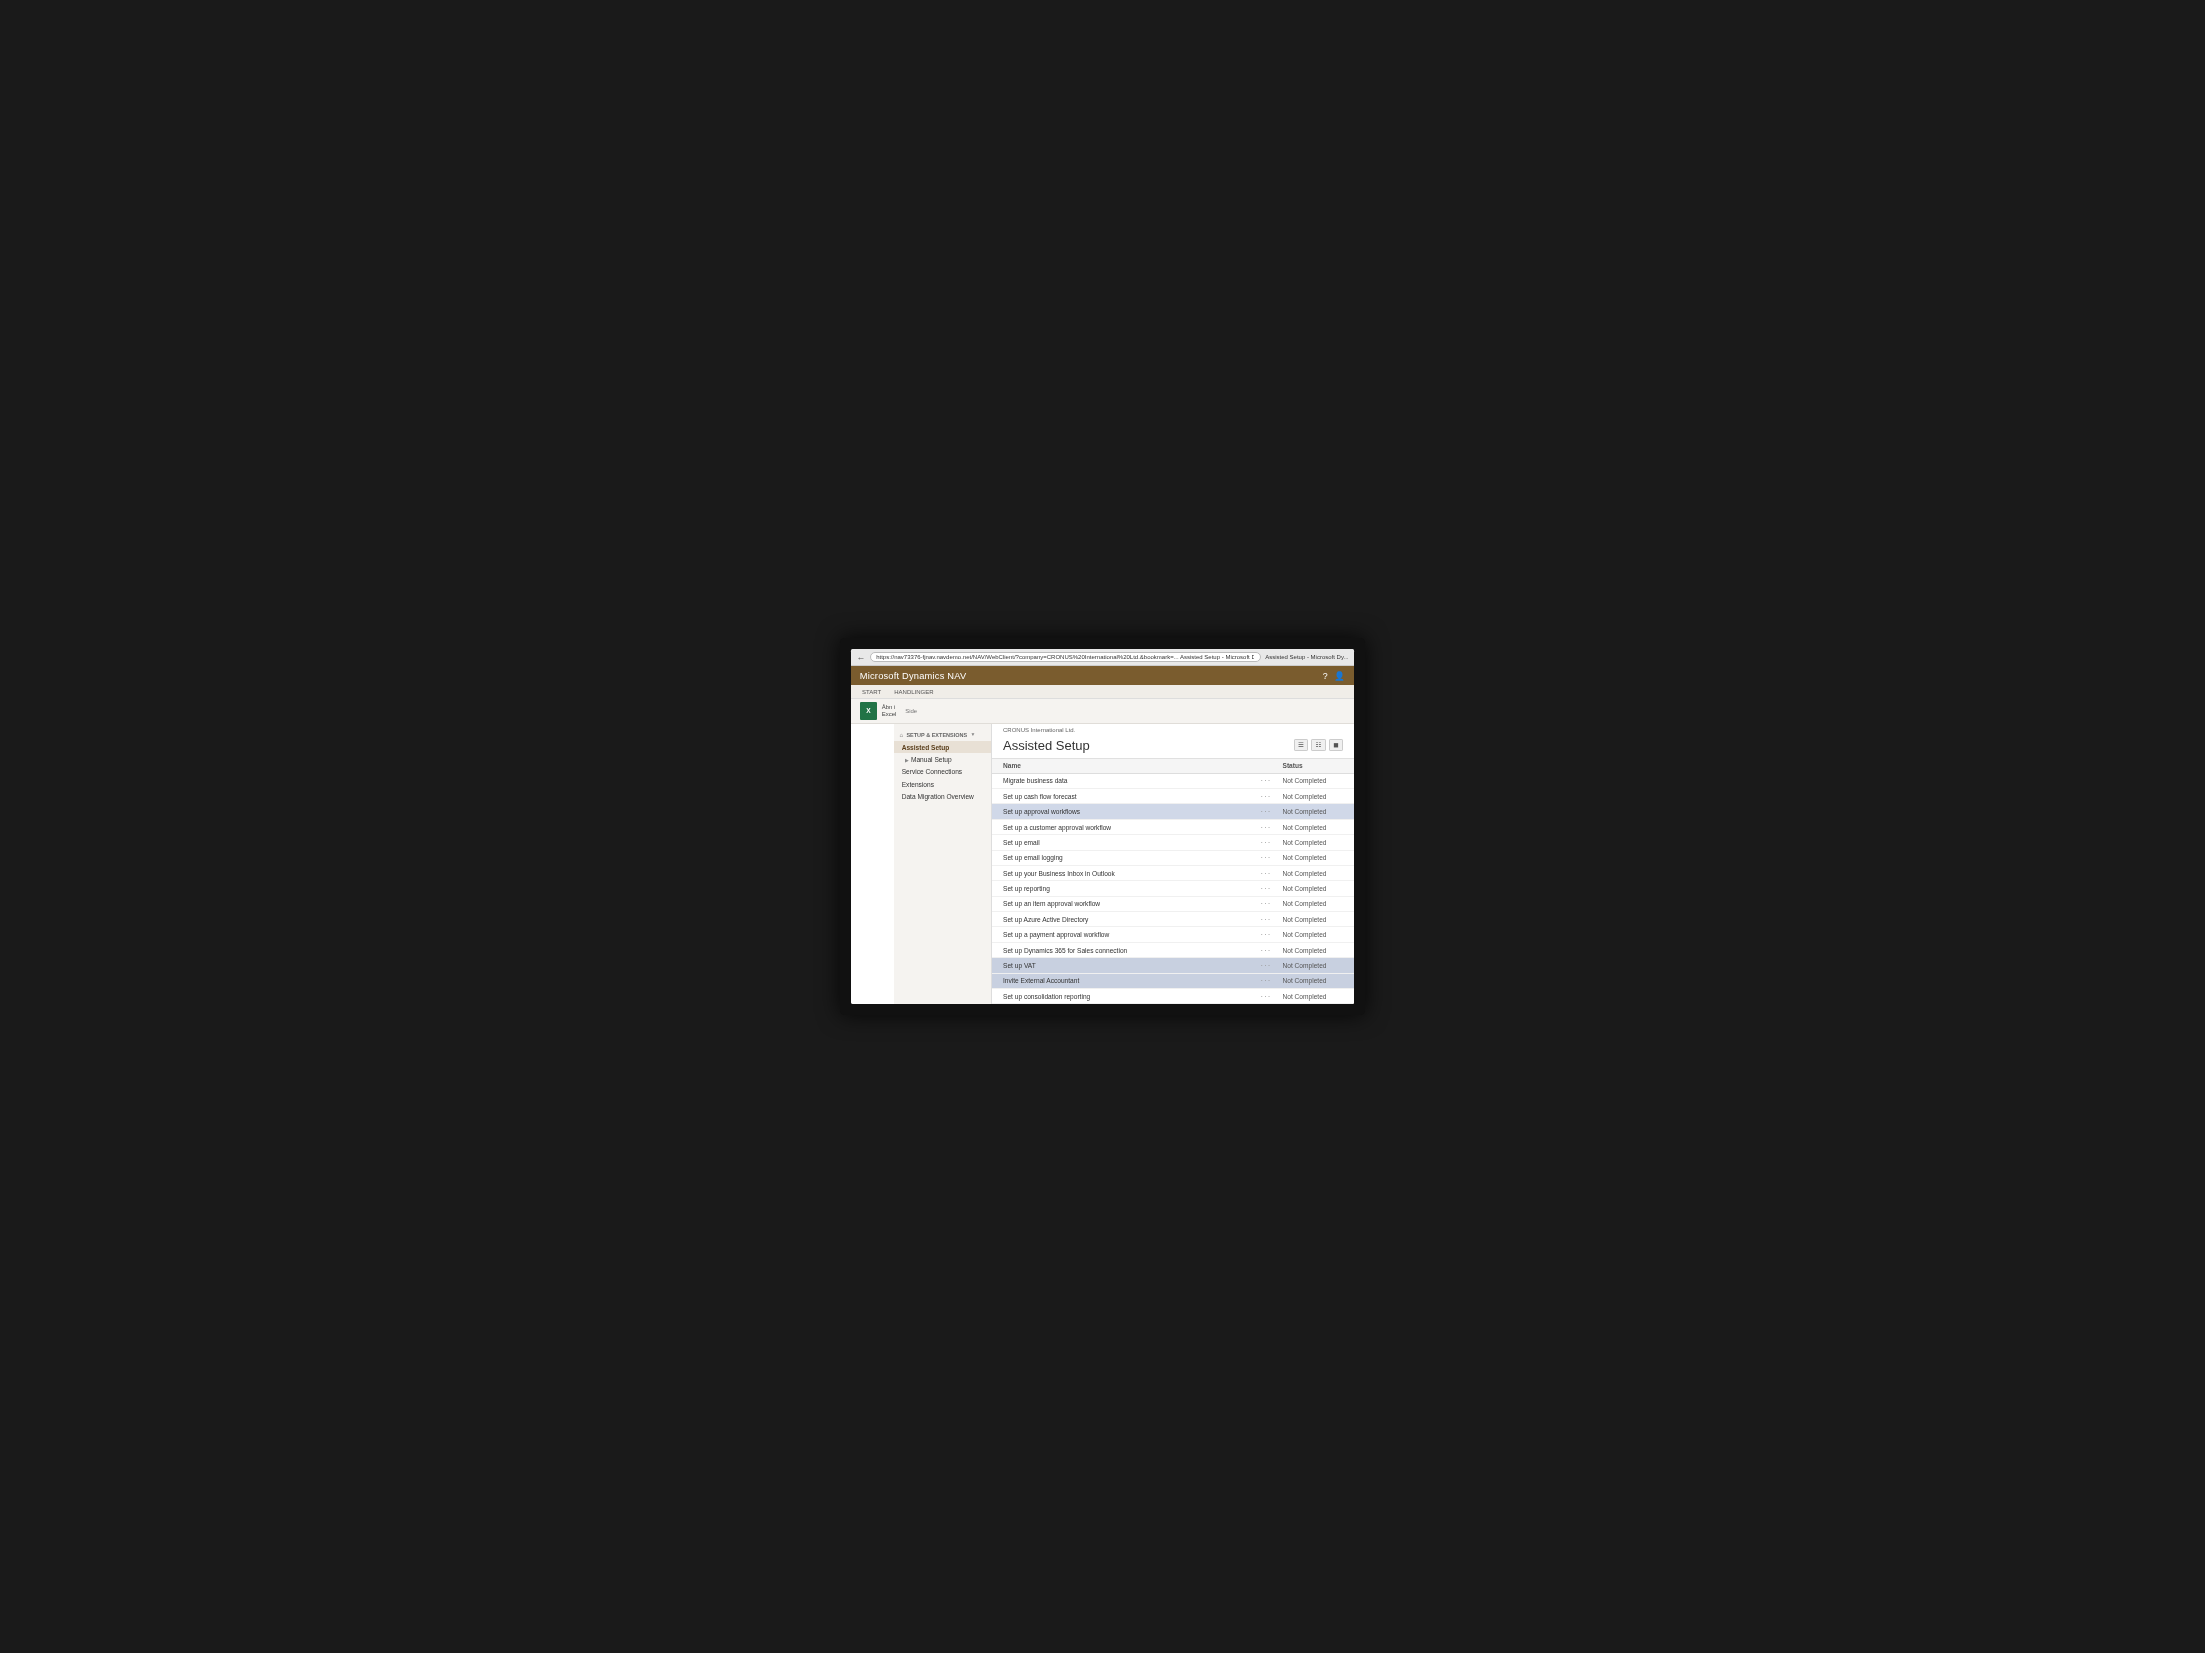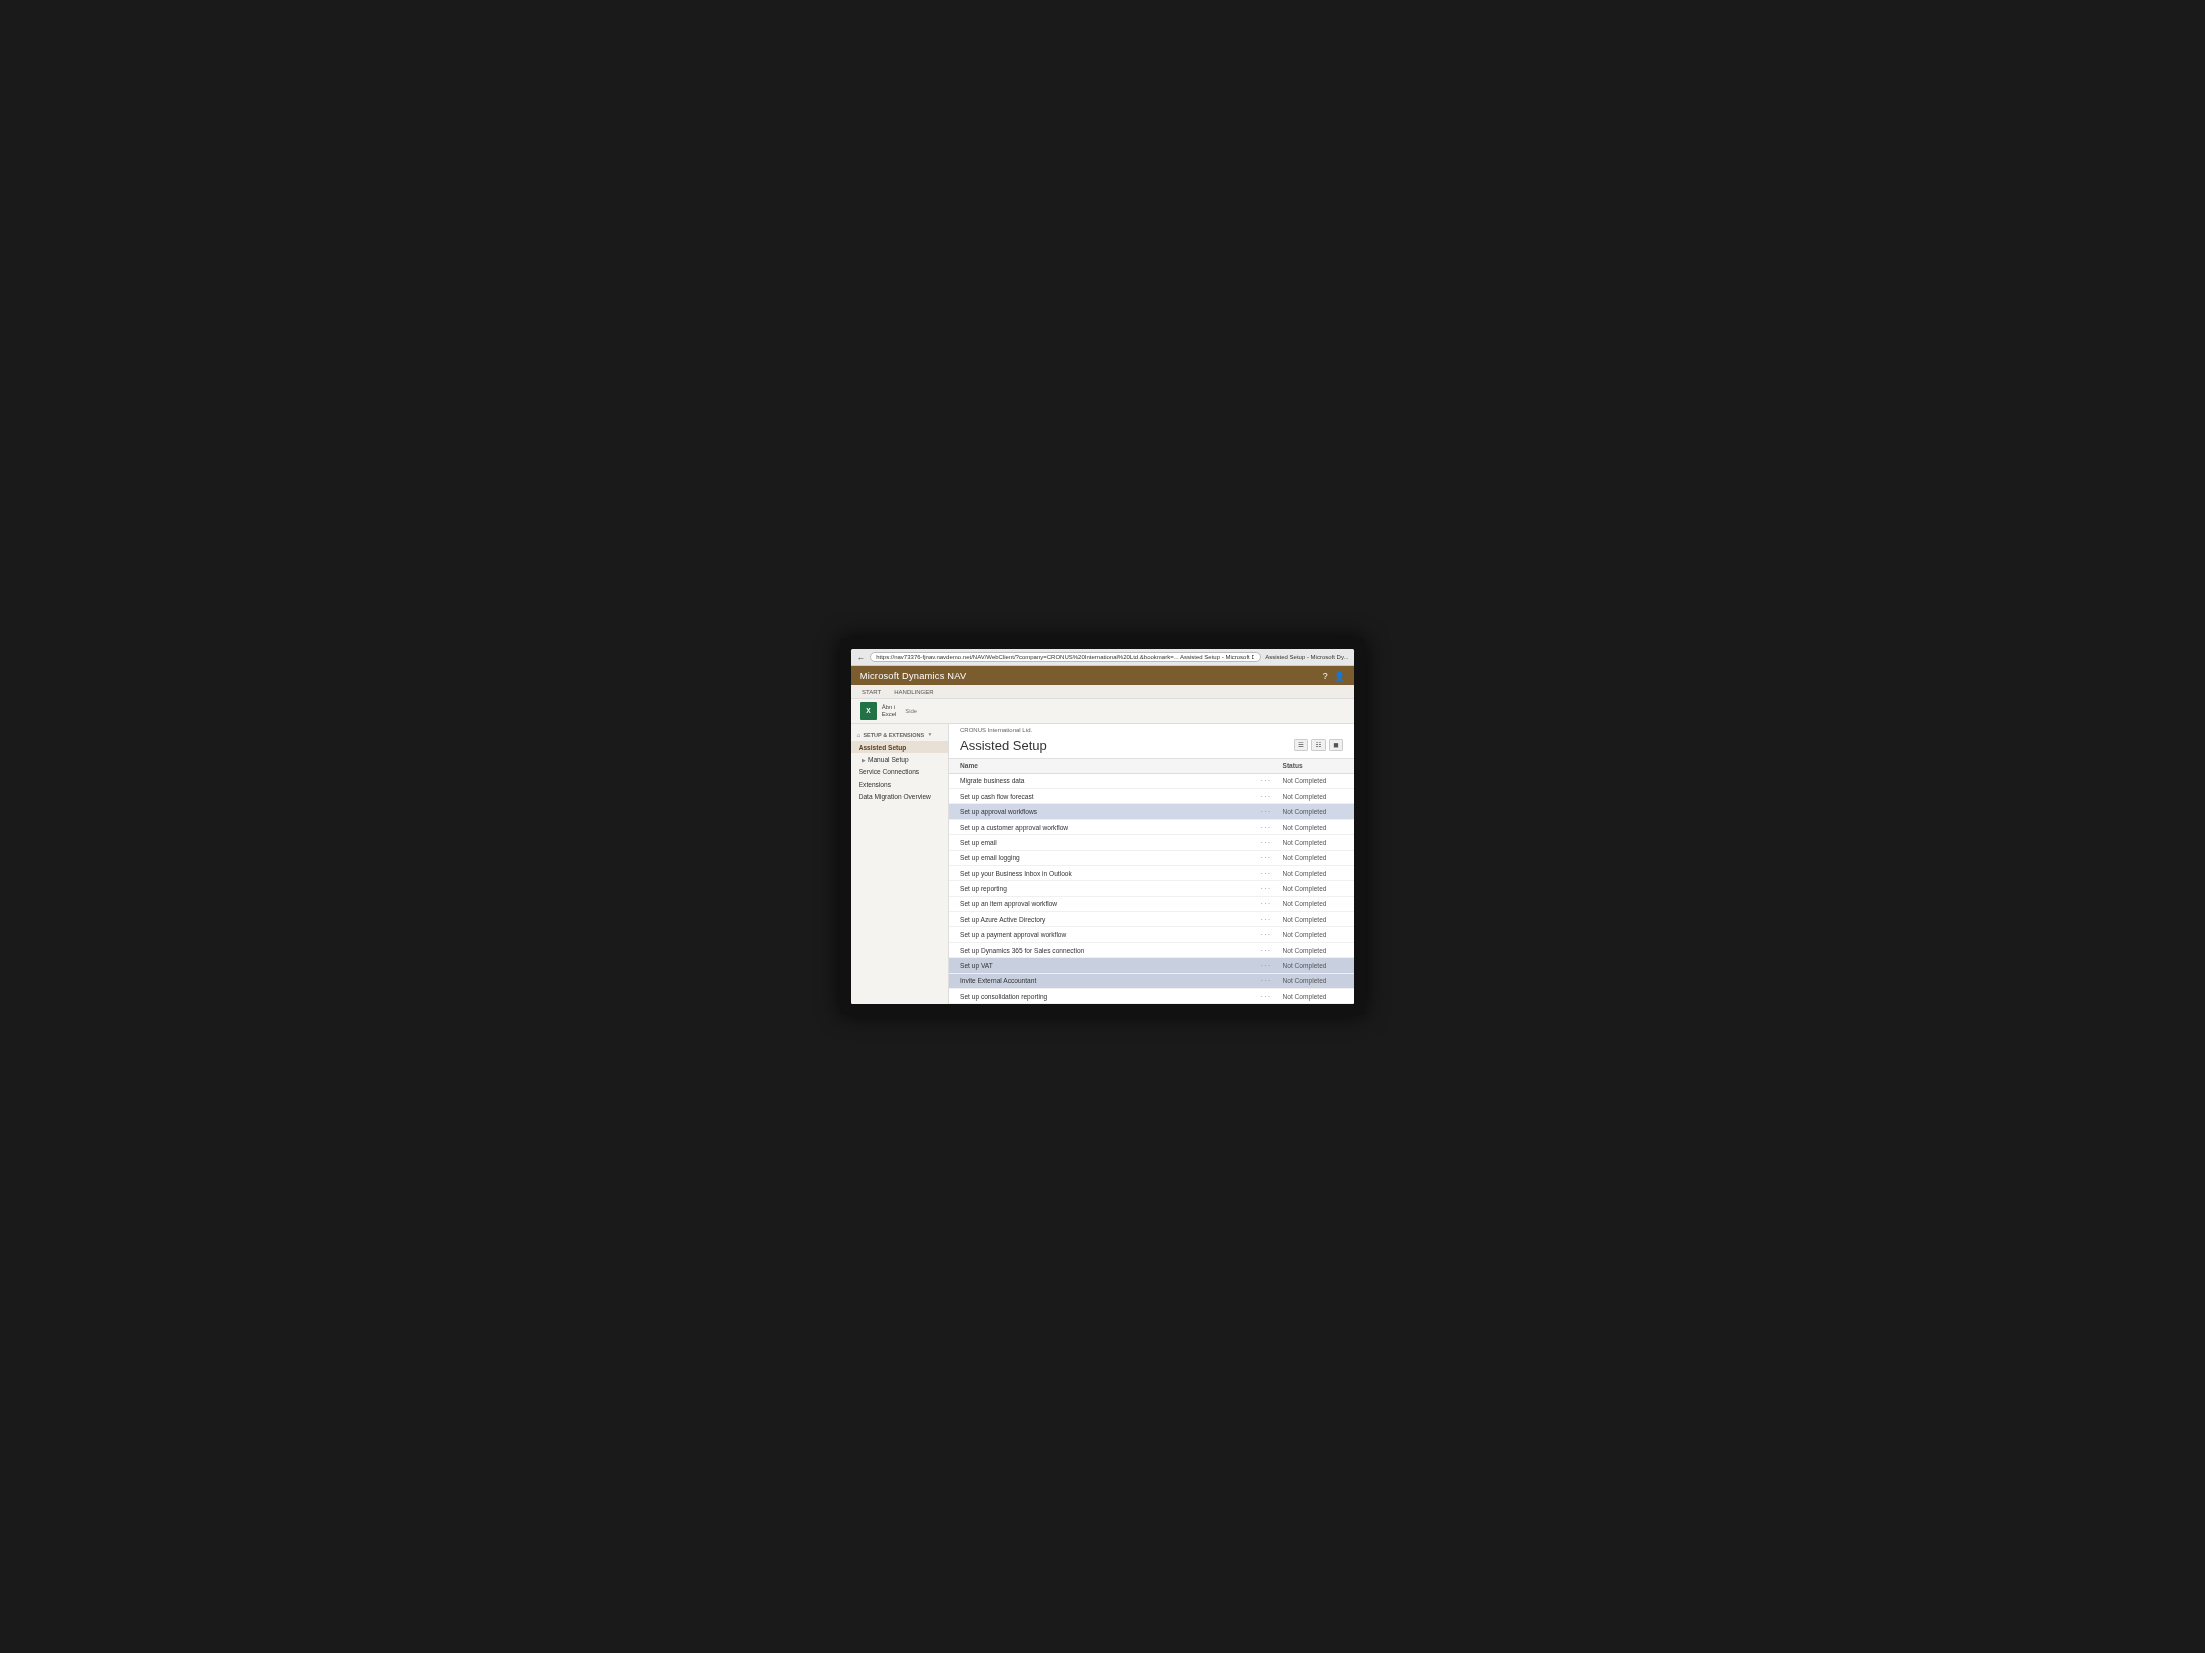--- a/index.html
+++ b/index.html
@@ -118,20 +118,21 @@
       border-radius: 1.1px;
     }
     .excel-label {
       font-size: 6px;
       color: #444;
     }
     
     .nav-main {
       display: flex;
       flex: 1;
+      padding-left: 43px;
     }
     
     .nav-sidebar {
       width: 98px;
       background: #f5f3f0;
       border-right: 0.5px solid #ddd;
       padding: 4.4px 0;
     }
     .sidebar-home {
       display: flex;

